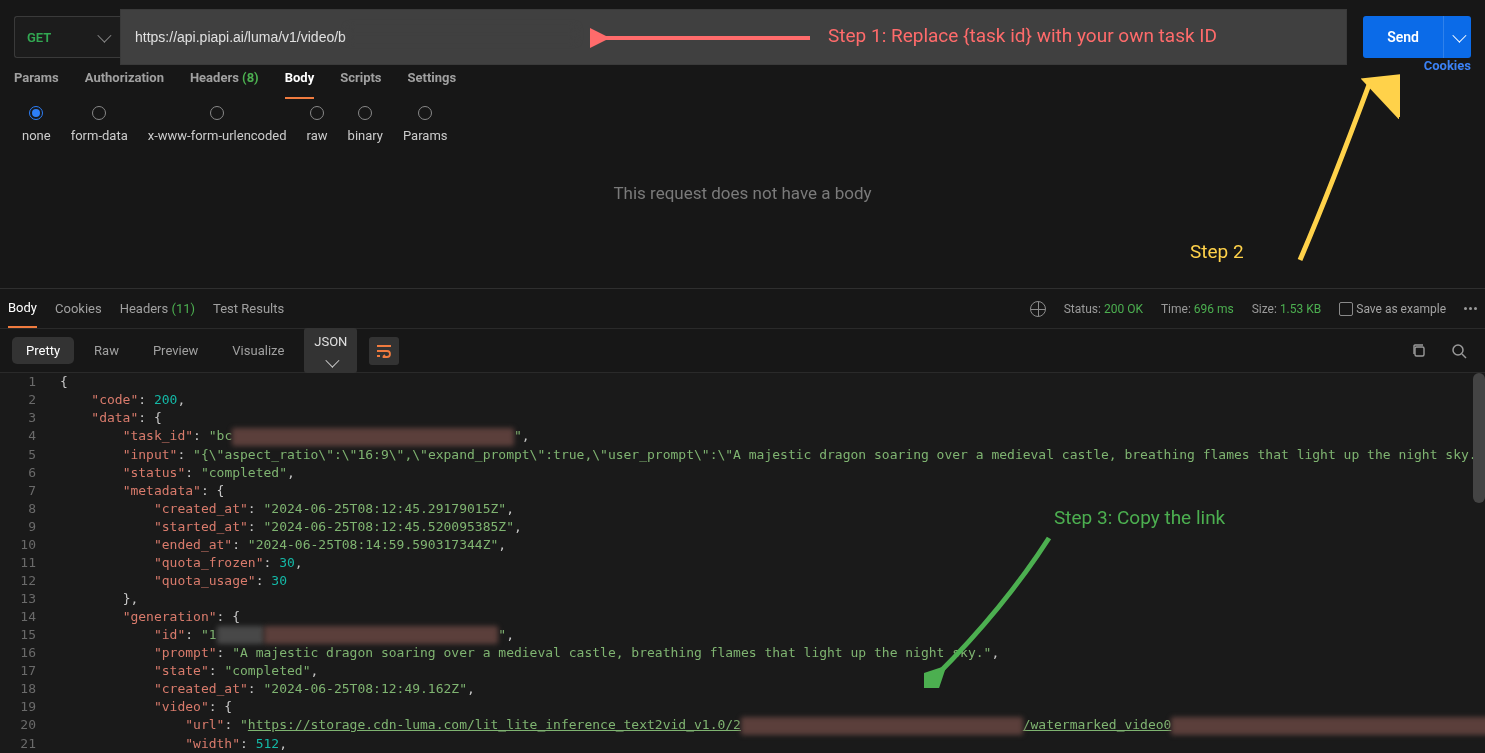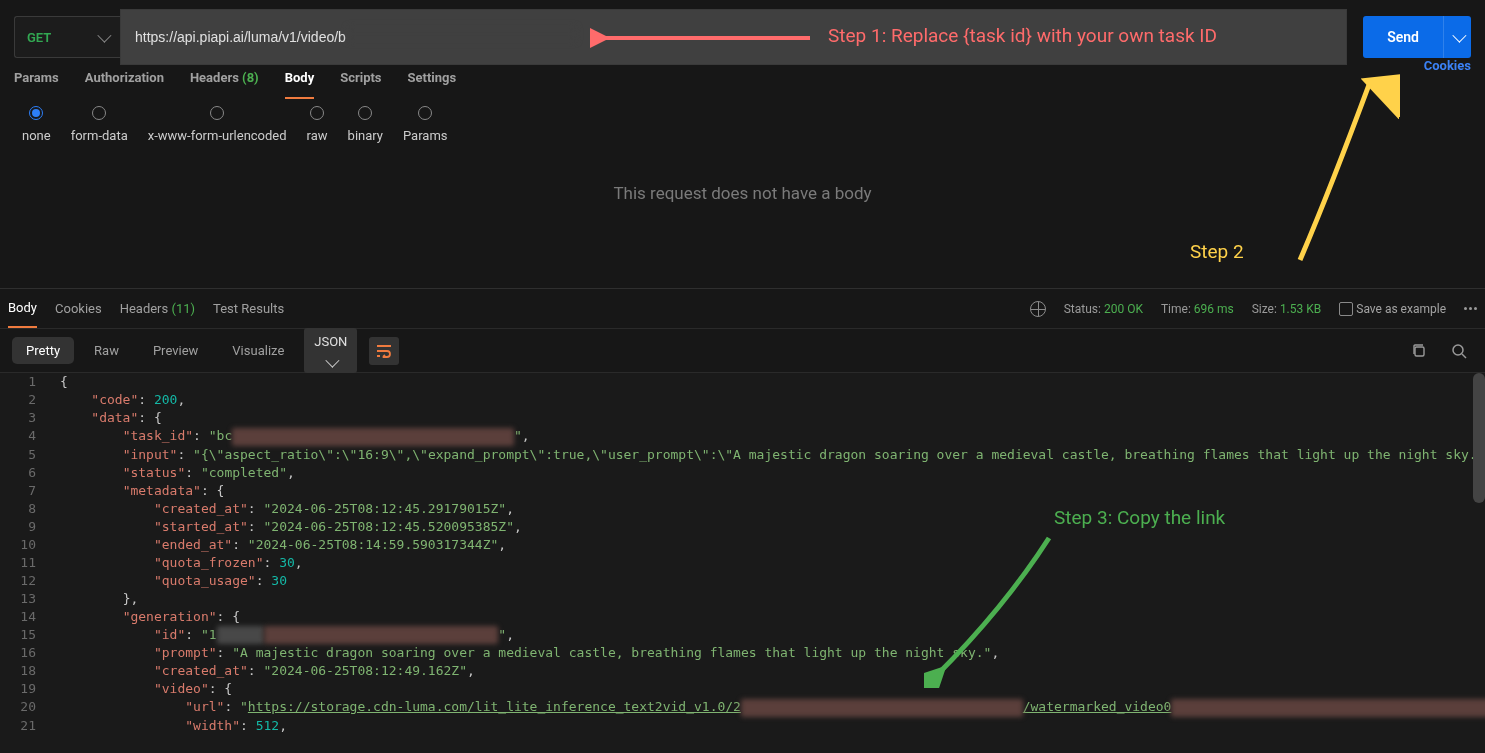--- a/index.html
+++ b/index.html
@@ -475,20 +475,21 @@
       <div class="code-line"><div class="ln">7</div><div class="code">        <span class="t-key">"metadata"</span><span class="t-punc">: {</span></div></div>
       <div class="code-line"><div class="ln">8</div><div class="code">            <span class="t-key">"created_at"</span><span class="t-punc">: </span><span class="t-str">"2024-06-25T08:12:45.29179015Z"</span><span class="t-punc">,</span></div></div>
       <div class="code-line"><div class="ln">9</div><div class="code">            <span class="t-key">"started_at"</span><span class="t-punc">: </span><span class="t-str">"2024-06-25T08:12:45.520095385Z"</span><span class="t-punc">,</span></div></div>
       <div class="code-line"><div class="ln">10</div><div class="code">            <span class="t-key">"ended_at"</span><span class="t-punc">: </span><span class="t-str">"2024-06-25T08:14:59.590317344Z"</span><span class="t-punc">,</span></div></div>
       <div class="code-line"><div class="ln">11</div><div class="code">            <span class="t-key">"quota_frozen"</span><span class="t-punc">: </span><span class="t-num">30</span><span class="t-punc">,</span></div></div>
       <div class="code-line"><div class="ln">12</div><div class="code">            <span class="t-key">"quota_usage"</span><span class="t-punc">: </span><span class="t-num">30</span></div></div>
       <div class="code-line"><div class="ln">13</div><div class="code">        <span class="t-punc">},</span></div></div>
       <div class="code-line"><div class="ln">14</div><div class="code">        <span class="t-key">"generation"</span><span class="t-punc">: {</span></div></div>
       <div class="code-line"><div class="ln">15</div><div class="code">            <span class="t-key">"id"</span><span class="t-punc">: </span><span class="t-str">"1</span><span class="gen-blur">xxxxxx</span><span class="blur-box">xxxxxxxxxxxxxxxxxxxxxxxxxxxxxx</span><span class="t-str">"</span><span class="t-punc">,</span></div></div>
       <div class="code-line"><div class="ln">16</div><div class="code">            <span class="t-key">"prompt"</span><span class="t-punc">: </span><span class="t-str">"A majestic dragon soaring over a medieval castle, breathing flames that light up the night sky."</span><span class="t-punc">,</span></div></div>
+      <div class="code-line"><div class="ln">17</div><div class="code">            <span class="t-key">"state"</span><span class="t-punc">: </span><span class="t-str">"completed"</span><span class="t-punc">,</span></div></div>
       <div class="code-line"><div class="ln">18</div><div class="code">            <span class="t-key">"created_at"</span><span class="t-punc">: </span><span class="t-str">"2024-06-25T08:12:49.162Z"</span><span class="t-punc">,</span></div></div>
       <div class="code-line"><div class="ln">19</div><div class="code">            <span class="t-key">"video"</span><span class="t-punc">: {</span></div></div>
       <div class="code-line"><div class="ln">20</div><div class="code">                <span class="t-key">"url"</span><span class="t-punc">: </span><span class="t-str">"</span><span class="t-link">https://storage.cdn-luma.com/lit_lite_inference_text2vid_v1.0/2</span><span class="blur-box">xxxxxxxxxxxxxxxxxxxxxxxxxxxxxxxxxxxx</span><span class="t-link">/watermarked_video0</span><span class="blur-box">xxxxxxxxxxxxxxxxxxxxxxxxxxxxxxxxxxxxxxxxxxxxxxxxxxxxx</span></div></div>
       <div class="code-line"><div class="ln">21</div><div class="code">                <span class="t-key">"width"</span><span class="t-punc">: </span><span class="t-num">512</span><span class="t-punc">,</span></div></div>
     </div>
 </div>
 
 <svg class="anno-red-arrow" width="220" height="30">
   <defs>
       <marker id="ah-red" markerWidth="10" markerHeight="10" refX="2" refY="5" orient="auto">

